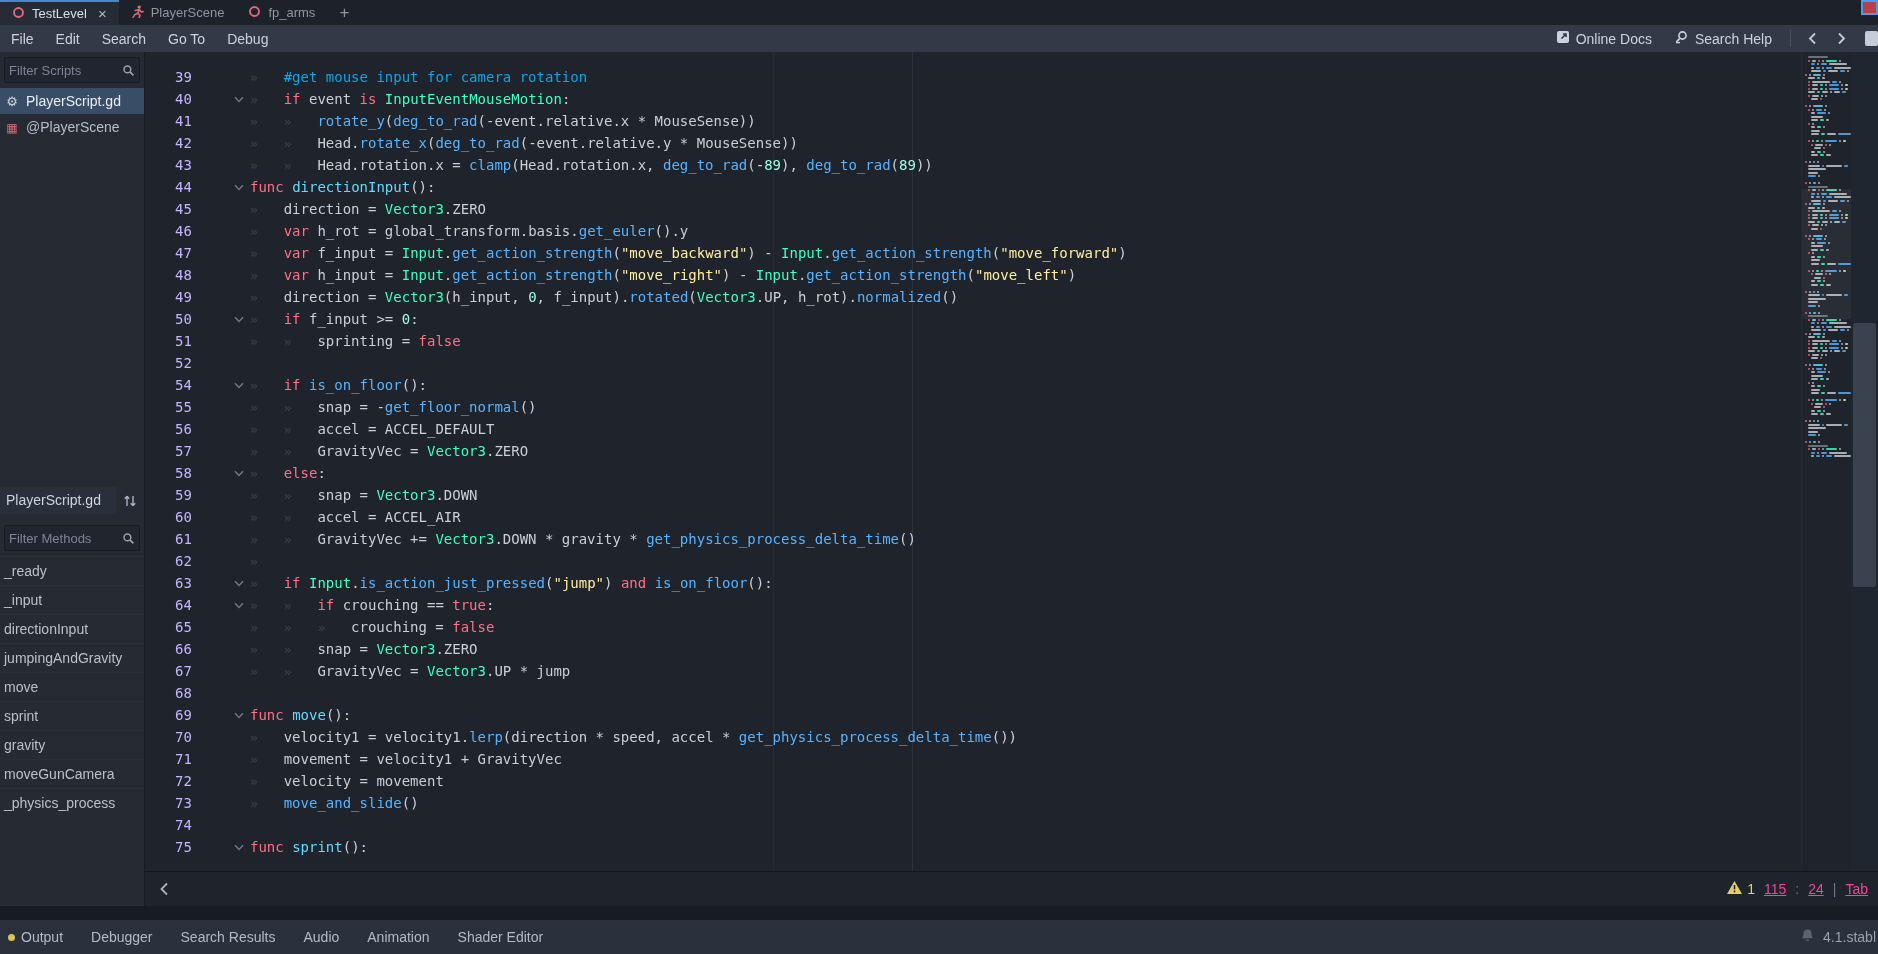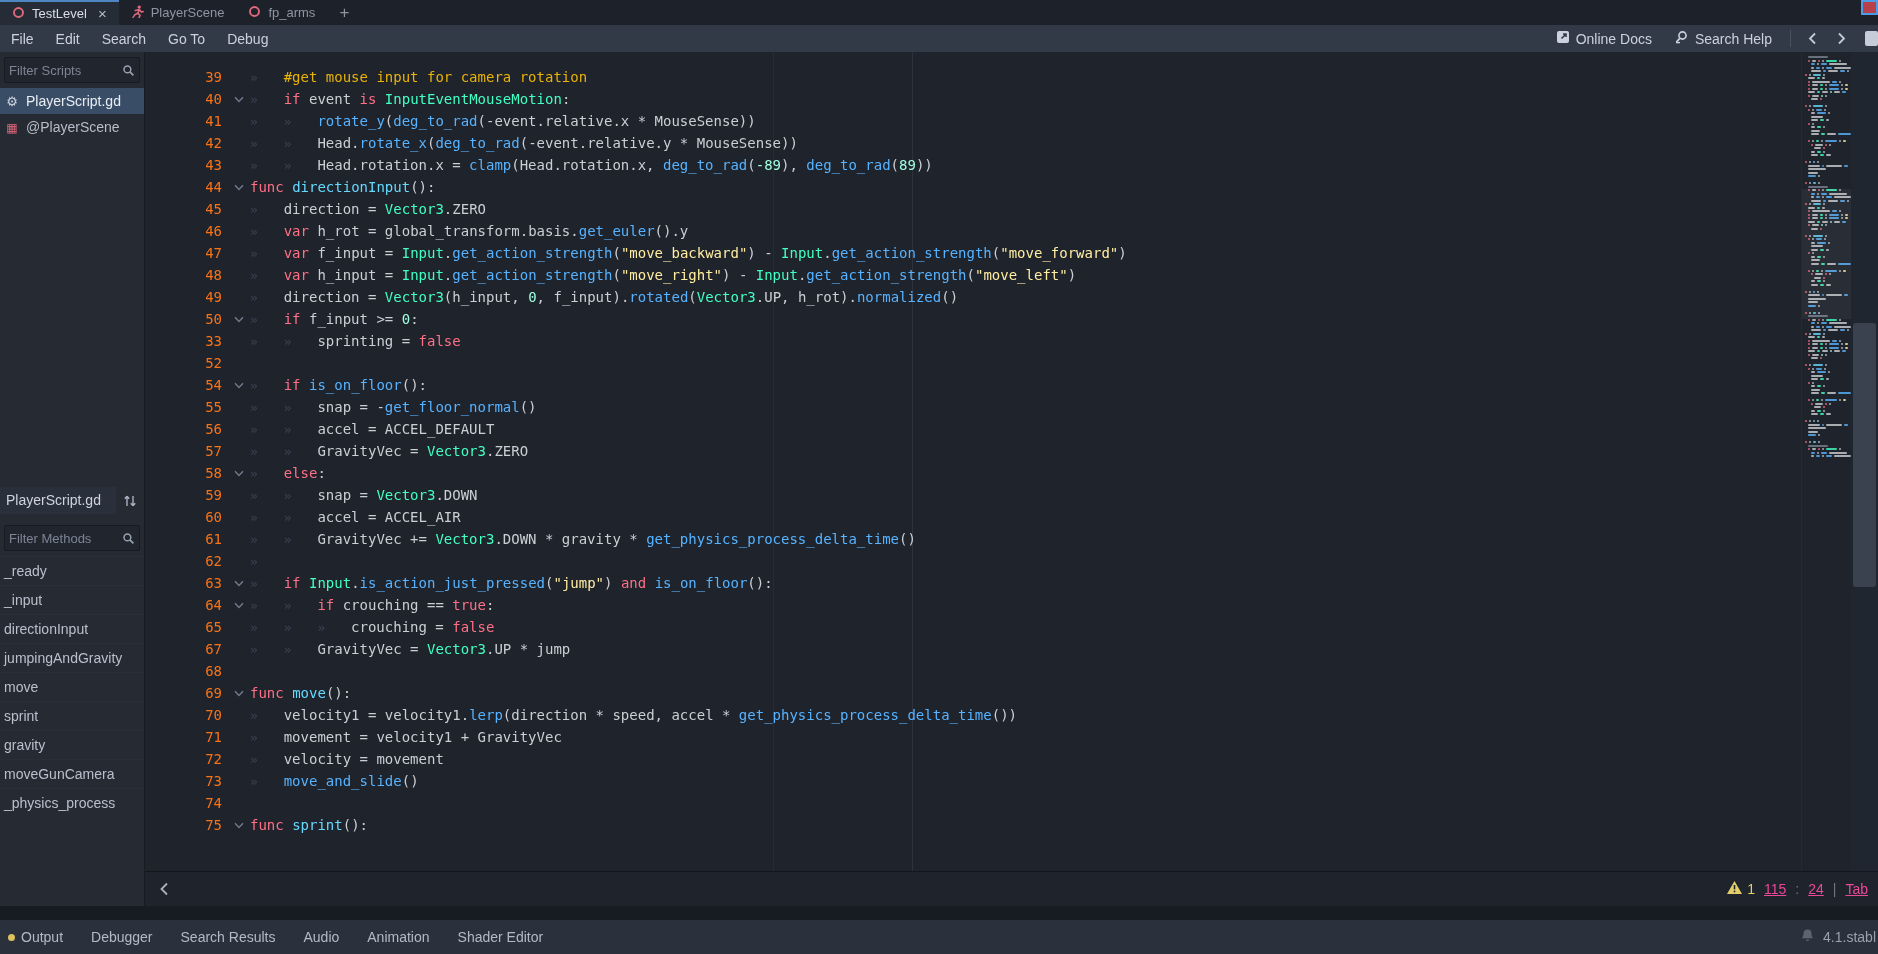--- a/index.html
+++ b/index.html
@@ -35,25 +35,25 @@
   #sort-btn{flex:0 0 28px;display:flex;justify-content:center;}
   .method-row{height:28px;line-height:28px;padding:0 4px;font-size:14px;color:#b9c0cc;border-top:1px solid rgba(255,255,255,0.02);white-space:nowrap;}
   
   #editor{position:absolute;left:145px;top:52px;right:0;bottom:48px;background:#1e232c;}
   #code-view{position:absolute;left:0;right:0;top:0;bottom:34px;overflow:hidden;}
   .guideline{position:absolute;top:0;bottom:0;width:1px;z-index:0;}
   #gl1{left:628px;background:rgba(204,210,221,0.05);}
   #gl2{left:767px;background:rgba(204,210,221,0.09);}
   #code-lines{position:absolute;left:0;top:14px;right:0;z-index:1;font-family:"DejaVu Sans Mono",monospace;font-size:14px;}
   .code-row{height:22px;line-height:22px;display:flex;white-space:pre;}
-  .ln{flex:0 0 77px;text-align:right;padding-right:6px;color:#f97316;}
+  .ln{flex:0 0 77px;text-align:center;padding-right:6px;color:#c4b5fd;}
   .fold-col{flex:0 0 22px;display:flex;align-items:center;justify-content:center;}
   .code-text{flex:1;white-space:pre;}
   .tab-mark{display:inline-block;width:33.7px;color:#3b4354;font-size:13px;vertical-align:baseline;}
-  .tok-cmt{color:#eab308;}
+  .tok-cmt{color:#0ea5e9;}
   .tok-kw{color:var(--tok-kw);}
   .tok-typ{color:var(--tok-typ);}
   .tok-fn{color:var(--tok-fn);text-decoration-thickness:1px;text-underline-offset:3px;}
   .tok-fndef{color:var(--tok-fndef);}
   .tok-str{color:var(--tok-str);}
   .tok-num{color:var(--tok-num);}
   .tok-txt{color:var(--tok-txt);}
   
   #minimap{position:absolute;top:0;bottom:0;left:1656px;width:50px;background:#1e232c;border-left:1px solid rgba(255,255,255,0.03);}
   .mm-row{position:absolute;height:2px;display:flex;gap:2px;}
@@ -220,21 +220,21 @@
                 <path d="M1 1.2 L5 5.4 L9 1.2" stroke="#6f7988" stroke-width="1.5" fill="none"></path>
               </svg></span><span class="code-text"><span class="tok-kw">func</span><span class="tok-txt"> </span><span class="tok-fndef">directionInput</span><span class="tok-txt">():</span></span></div>
           <div class="code-row"><span class="ln">45</span><span class="fold-col"></span><span class="code-text"><span class="tab-mark">»</span><span class="tok-txt">direction = </span><span class="tok-typ">Vector3</span><span class="tok-txt">.ZERO</span></span></div>
           <div class="code-row"><span class="ln">46</span><span class="fold-col"></span><span class="code-text"><span class="tab-mark">»</span><span class="tok-kw">var</span><span class="tok-txt"> h_rot = global_transform.basis.</span><span class="tok-fn">get_euler</span><span class="tok-txt">().y</span></span></div>
           <div class="code-row"><span class="ln">47</span><span class="fold-col"></span><span class="code-text"><span class="tab-mark">»</span><span class="tok-kw">var</span><span class="tok-txt"> f_input = </span><span class="tok-typ">Input</span><span class="tok-txt">.</span><span class="tok-fn">get_action_strength</span><span class="tok-txt">(</span><span class="tok-str">"move_backward"</span><span class="tok-txt">) - </span><span class="tok-typ">Input</span><span class="tok-txt">.</span><span class="tok-fn">get_action_strength</span><span class="tok-txt">(</span><span class="tok-str">"move_forward"</span><span class="tok-txt">)</span></span></div>
           <div class="code-row"><span class="ln">48</span><span class="fold-col"></span><span class="code-text"><span class="tab-mark">»</span><span class="tok-kw">var</span><span class="tok-txt"> h_input = </span><span class="tok-typ">Input</span><span class="tok-txt">.</span><span class="tok-fn">get_action_strength</span><span class="tok-txt">(</span><span class="tok-str">"move_right"</span><span class="tok-txt">) - </span><span class="tok-typ">Input</span><span class="tok-txt">.</span><span class="tok-fn">get_action_strength</span><span class="tok-txt">(</span><span class="tok-str">"move_left"</span><span class="tok-txt">)</span></span></div>
           <div class="code-row"><span class="ln">49</span><span class="fold-col"></span><span class="code-text"><span class="tab-mark">»</span><span class="tok-txt">direction = </span><span class="tok-typ">Vector3</span><span class="tok-txt">(h_input, </span><span class="tok-num">0</span><span class="tok-txt">, f_input).</span><span class="tok-fn">rotated</span><span class="tok-txt">(</span><span class="tok-typ">Vector3</span><span class="tok-txt">.UP, h_rot).</span><span class="tok-fn">normalized</span><span class="tok-txt">()</span></span></div>
           <div class="code-row"><span class="ln">50</span><span class="fold-col"><svg width="10" height="7" viewBox="0 0 10 7">
                 <path d="M1 1.2 L5 5.4 L9 1.2" stroke="#6f7988" stroke-width="1.5" fill="none"></path>
               </svg></span><span class="code-text"><span class="tab-mark">»</span><span class="tok-kw">if</span><span class="tok-txt"> f_input &gt;= </span><span class="tok-num">0</span><span class="tok-txt">:</span></span></div>
-          <div class="code-row"><span class="ln">33</span><span class="fold-col"></span><span class="code-text"><span class="tab-mark">»</span><span class="tab-mark">»</span><span class="tok-txt">sprinting = </span><span class="tok-kw">false</span></span></div>
+          <div class="code-row"><span class="ln">51</span><span class="fold-col"></span><span class="code-text"><span class="tab-mark">»</span><span class="tab-mark">»</span><span class="tok-txt">sprinting = </span><span class="tok-kw">false</span></span></div>
           <div class="code-row"><span class="ln">52</span><span class="fold-col"></span><span class="code-text"></span></div>
           <div class="code-row"><span class="ln">54</span><span class="fold-col"><svg width="10" height="7" viewBox="0 0 10 7">
                 <path d="M1 1.2 L5 5.4 L9 1.2" stroke="#6f7988" stroke-width="1.5" fill="none"></path>
               </svg></span><span class="code-text"><span class="tab-mark">»</span><span class="tok-kw">if</span><span class="tok-txt"> </span><span class="tok-fn">is_on_floor</span><span class="tok-txt">():</span></span></div>
           <div class="code-row"><span class="ln">55</span><span class="fold-col"></span><span class="code-text"><span class="tab-mark">»</span><span class="tab-mark">»</span><span class="tok-txt">snap = -</span><span class="tok-fn">get_floor_normal</span><span class="tok-txt">()</span></span></div>
           <div class="code-row"><span class="ln">56</span><span class="fold-col"></span><span class="code-text"><span class="tab-mark">»</span><span class="tab-mark">»</span><span class="tok-txt">accel = ACCEL_DEFAULT</span></span></div>
           <div class="code-row"><span class="ln">57</span><span class="fold-col"></span><span class="code-text"><span class="tab-mark">»</span><span class="tab-mark">»</span><span class="tok-txt">GravityVec = </span><span class="tok-typ">Vector3</span><span class="tok-txt">.ZERO</span></span></div>
           <div class="code-row"><span class="ln">58</span><span class="fold-col"><svg width="10" height="7" viewBox="0 0 10 7">
                 <path d="M1 1.2 L5 5.4 L9 1.2" stroke="#6f7988" stroke-width="1.5" fill="none"></path>
               </svg></span><span class="code-text"><span class="tab-mark">»</span><span class="tok-kw">else</span><span class="tok-txt">:</span></span></div>
@@ -242,20 +242,21 @@
           <div class="code-row"><span class="ln">60</span><span class="fold-col"></span><span class="code-text"><span class="tab-mark">»</span><span class="tab-mark">»</span><span class="tok-txt">accel = ACCEL_AIR</span></span></div>
           <div class="code-row"><span class="ln">61</span><span class="fold-col"></span><span class="code-text"><span class="tab-mark">»</span><span class="tab-mark">»</span><span class="tok-txt">GravityVec += </span><span class="tok-typ">Vector3</span><span class="tok-txt">.DOWN * gravity * </span><span class="tok-fn">get_physics_process_delta_time</span><span class="tok-txt">()</span></span></div>
           <div class="code-row"><span class="ln">62</span><span class="fold-col"></span><span class="code-text"><span class="tab-mark">»</span></span></div>
           <div class="code-row"><span class="ln">63</span><span class="fold-col"><svg width="10" height="7" viewBox="0 0 10 7">
                 <path d="M1 1.2 L5 5.4 L9 1.2" stroke="#6f7988" stroke-width="1.5" fill="none"></path>
               </svg></span><span class="code-text"><span class="tab-mark">»</span><span class="tok-kw">if</span><span class="tok-txt"> </span><span class="tok-typ">Input</span><span class="tok-txt">.</span><span class="tok-fn">is_action_just_pressed</span><span class="tok-txt">(</span><span class="tok-str">"jump"</span><span class="tok-txt">) </span><span class="tok-kw">and</span><span class="tok-txt"> </span><span class="tok-fn">is_on_floor</span><span class="tok-txt">():</span></span></div>
           <div class="code-row"><span class="ln">64</span><span class="fold-col"><svg width="10" height="7" viewBox="0 0 10 7">
                 <path d="M1 1.2 L5 5.4 L9 1.2" stroke="#6f7988" stroke-width="1.5" fill="none"></path>
               </svg></span><span class="code-text"><span class="tab-mark">»</span><span class="tab-mark">»</span><span class="tok-kw">if</span><span class="tok-txt"> crouching == </span><span class="tok-kw">true</span><span class="tok-txt">:</span></span></div>
           <div class="code-row"><span class="ln">65</span><span class="fold-col"></span><span class="code-text"><span class="tab-mark">»</span><span class="tab-mark">»</span><span class="tab-mark">»</span><span class="tok-txt">crouching = </span><span class="tok-kw">false</span></span></div>
+          <div class="code-row"><span class="ln">66</span><span class="fold-col"></span><span class="code-text"><span class="tab-mark">»</span><span class="tab-mark">»</span><span class="tok-txt">snap = </span><span class="tok-typ">Vector3</span><span class="tok-txt">.ZERO</span></span></div>
           <div class="code-row"><span class="ln">67</span><span class="fold-col"></span><span class="code-text"><span class="tab-mark">»</span><span class="tab-mark">»</span><span class="tok-txt">GravityVec = </span><span class="tok-typ">Vector3</span><span class="tok-txt">.UP * jump</span></span></div>
           <div class="code-row"><span class="ln">68</span><span class="fold-col"></span><span class="code-text"></span></div>
           <div class="code-row"><span class="ln">69</span><span class="fold-col"><svg width="10" height="7" viewBox="0 0 10 7">
                 <path d="M1 1.2 L5 5.4 L9 1.2" stroke="#6f7988" stroke-width="1.5" fill="none"></path>
               </svg></span><span class="code-text"><span class="tok-kw">func</span><span class="tok-txt"> </span><span class="tok-fndef">move</span><span class="tok-txt">():</span></span></div>
           <div class="code-row"><span class="ln">70</span><span class="fold-col"></span><span class="code-text"><span class="tab-mark">»</span><span class="tok-txt">velocity1 = velocity1.</span><span class="tok-fn">lerp</span><span class="tok-txt">(direction * speed, accel * </span><span class="tok-fn">get_physics_process_delta_time</span><span class="tok-txt">())</span></span></div>
           <div class="code-row"><span class="ln">71</span><span class="fold-col"></span><span class="code-text"><span class="tab-mark">»</span><span class="tok-txt">movement = velocity1 + GravityVec</span></span></div>
           <div class="code-row"><span class="ln">72</span><span class="fold-col"></span><span class="code-text"><span class="tab-mark">»</span><span class="tok-txt">velocity = movement</span></span></div>
           <div class="code-row"><span class="ln">73</span><span class="fold-col"></span><span class="code-text"><span class="tab-mark">»</span><span class="tok-fn">move_and_slide</span><span class="tok-txt">()</span></span></div>
           <div class="code-row"><span class="ln">74</span><span class="fold-col"></span><span class="code-text"></span></div>

